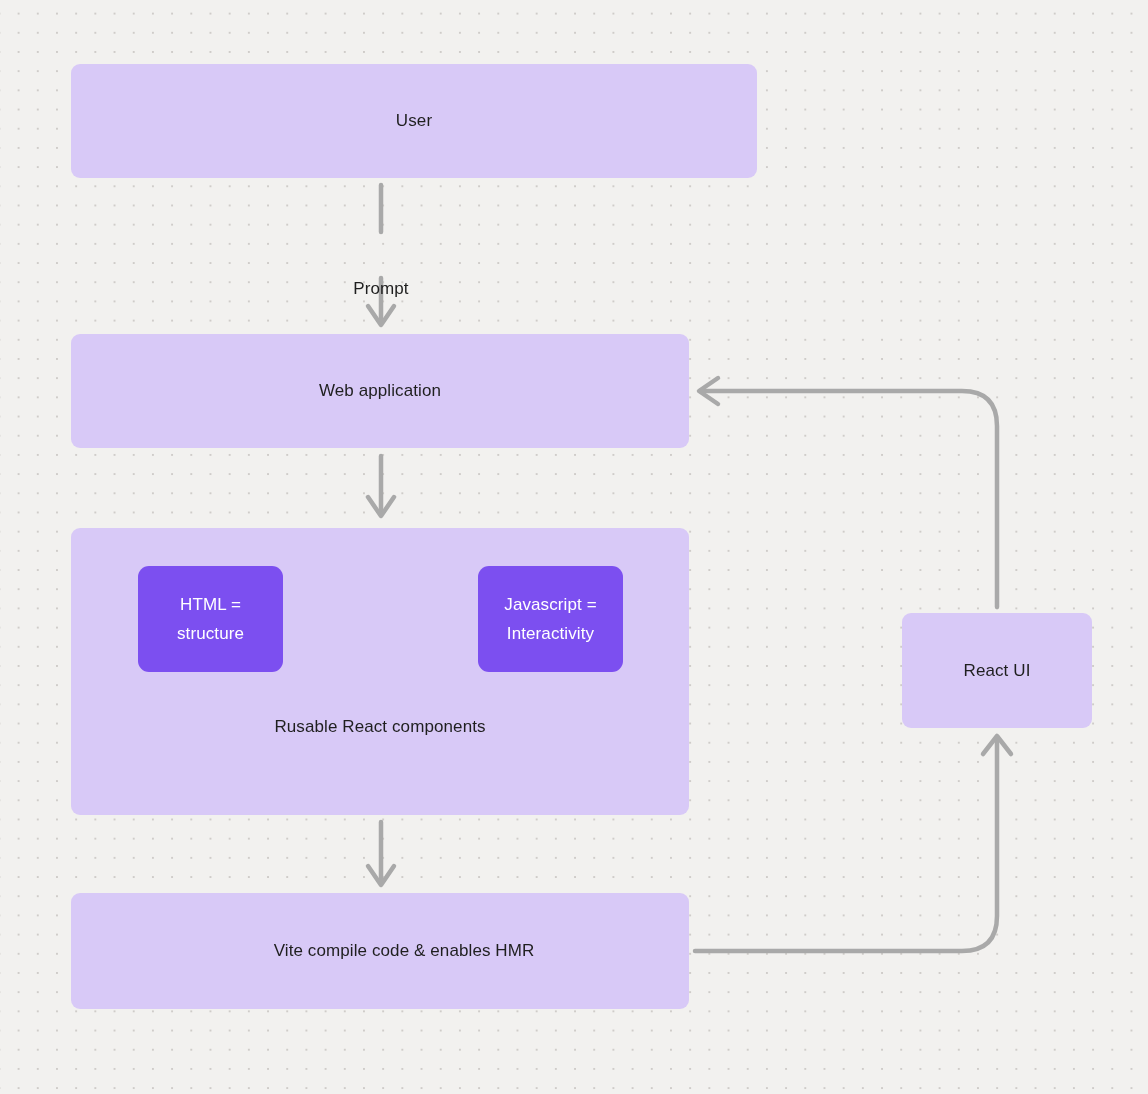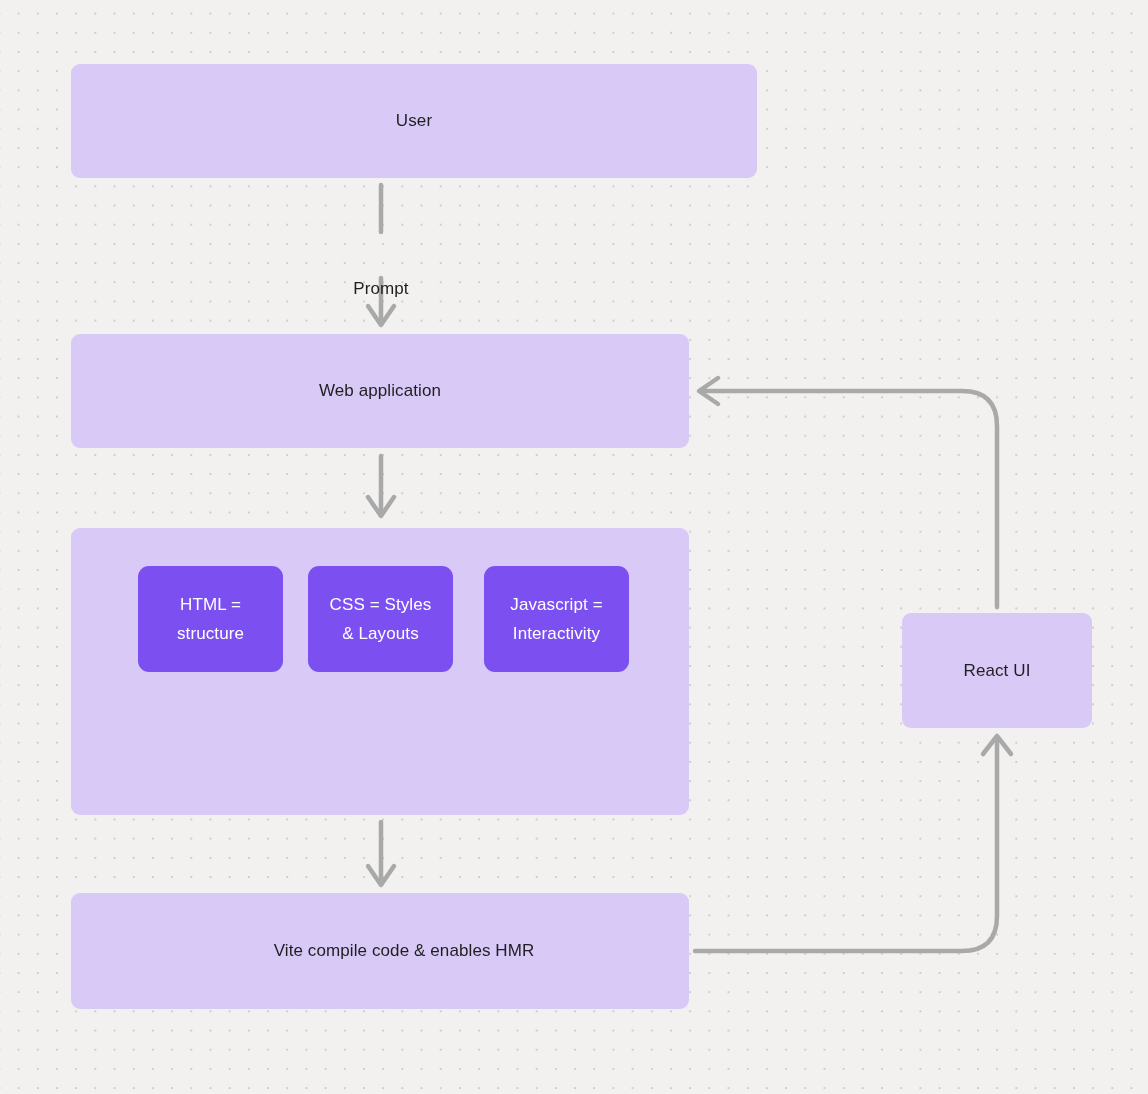--- a/index.html
+++ b/index.html
@@ -74,21 +74,21 @@
     top: 38px;
     width: 145px;
     height: 106px;
     display: flex;
     align-items: center;
     justify-content: center;
     text-align: center;
   }
   .child-html       { left: 67px;  }
   .child-css        { left: 237px; }
-  .child-javascript { left: 407px; margin-left: 6px; }
+  .child-javascript { left: 407px; }
 
   .group-caption {
     position: absolute;
     left: 0;
     right: 0;
     top: 189px;
     text-align: center;
     color: #1f1f1f;
     font-size: 17px;
     font-weight: 500;
@@ -147,28 +147,25 @@
 
   <div class="node node-light node-web-application">
     <span>Web application</span>
   </div>
 
   <div class="node node-light node-components-group">
     <div class="node-dark child-node child-html">
       <span>HTML =
 structure</span>
     </div>
-    <div class="node-dark child-node child-css">
-      <span>CSS = Styles
-&amp; Layouts</span>
-    </div>
     <div class="node-dark child-node child-javascript">
       <span>Javascript =
 Interactivity</span>
     </div>
+    <div class="group-caption">Rusable React components</div>
   </div>
 
   <div class="node node-light node-vite">
     <span>Vite compile code &amp; enables HMR</span>
   </div>
 
   <div class="node node-light node-render-ui">
     <span>React UI</span>
   </div>
 

